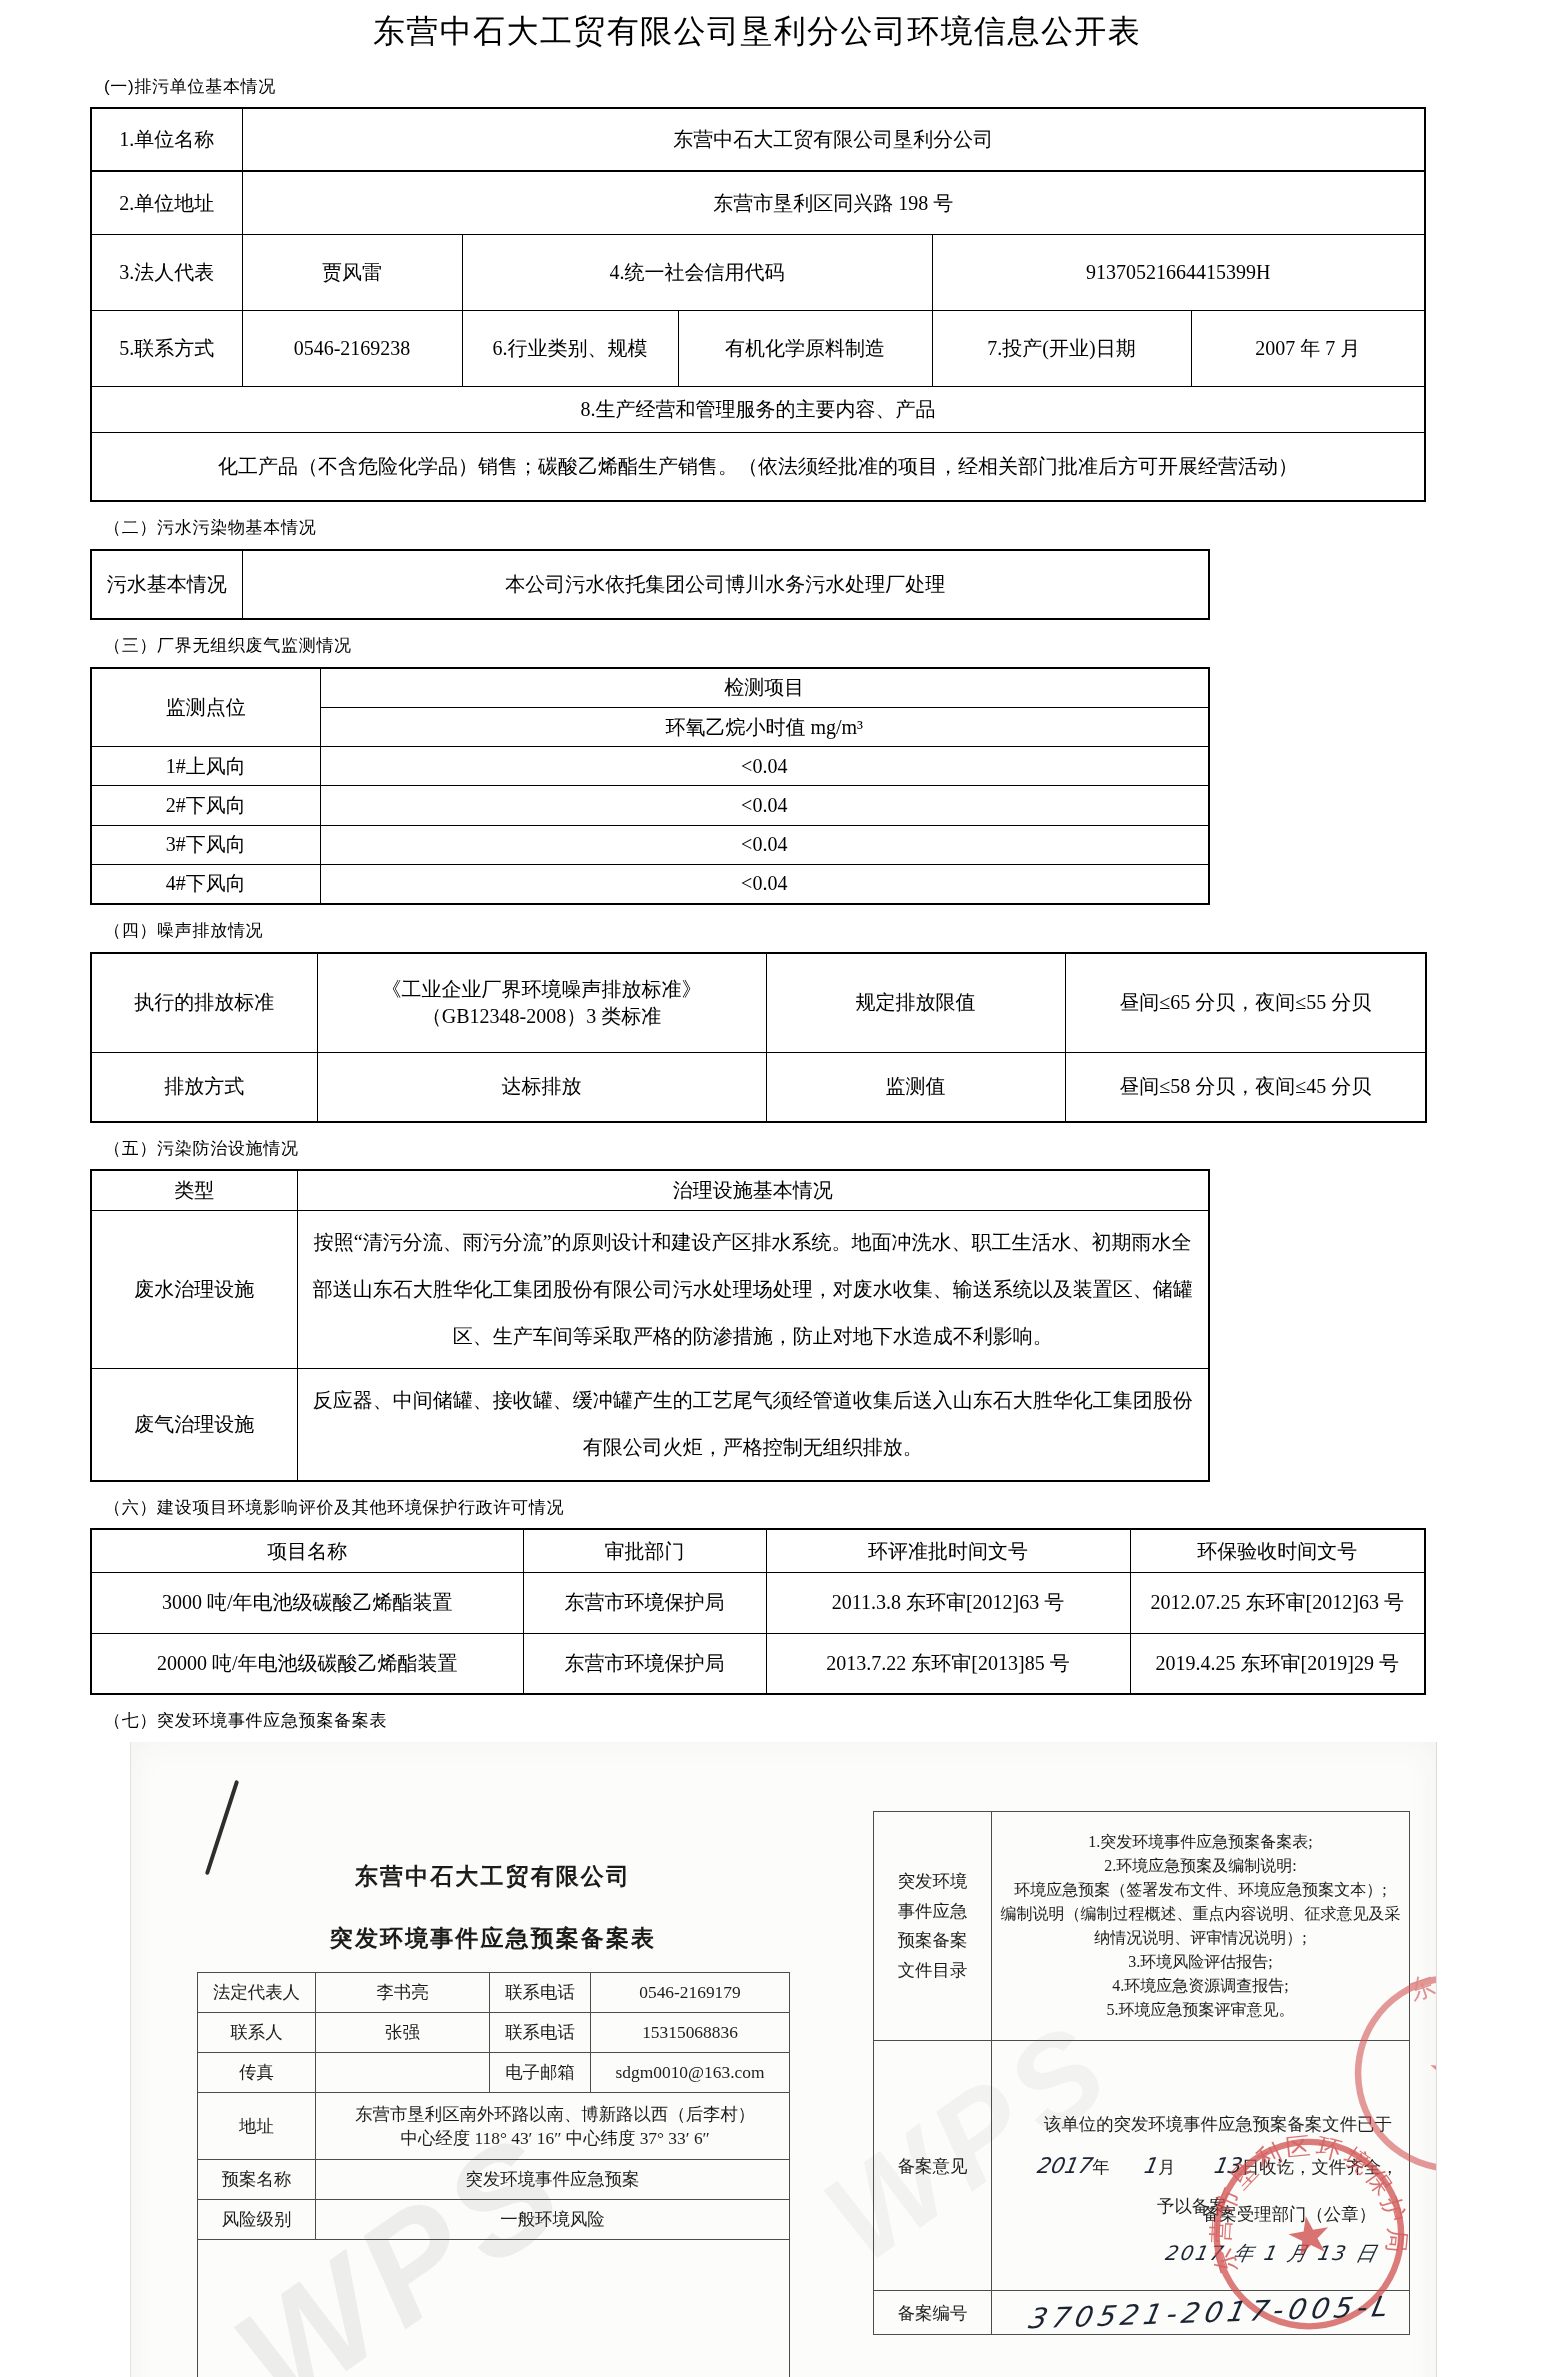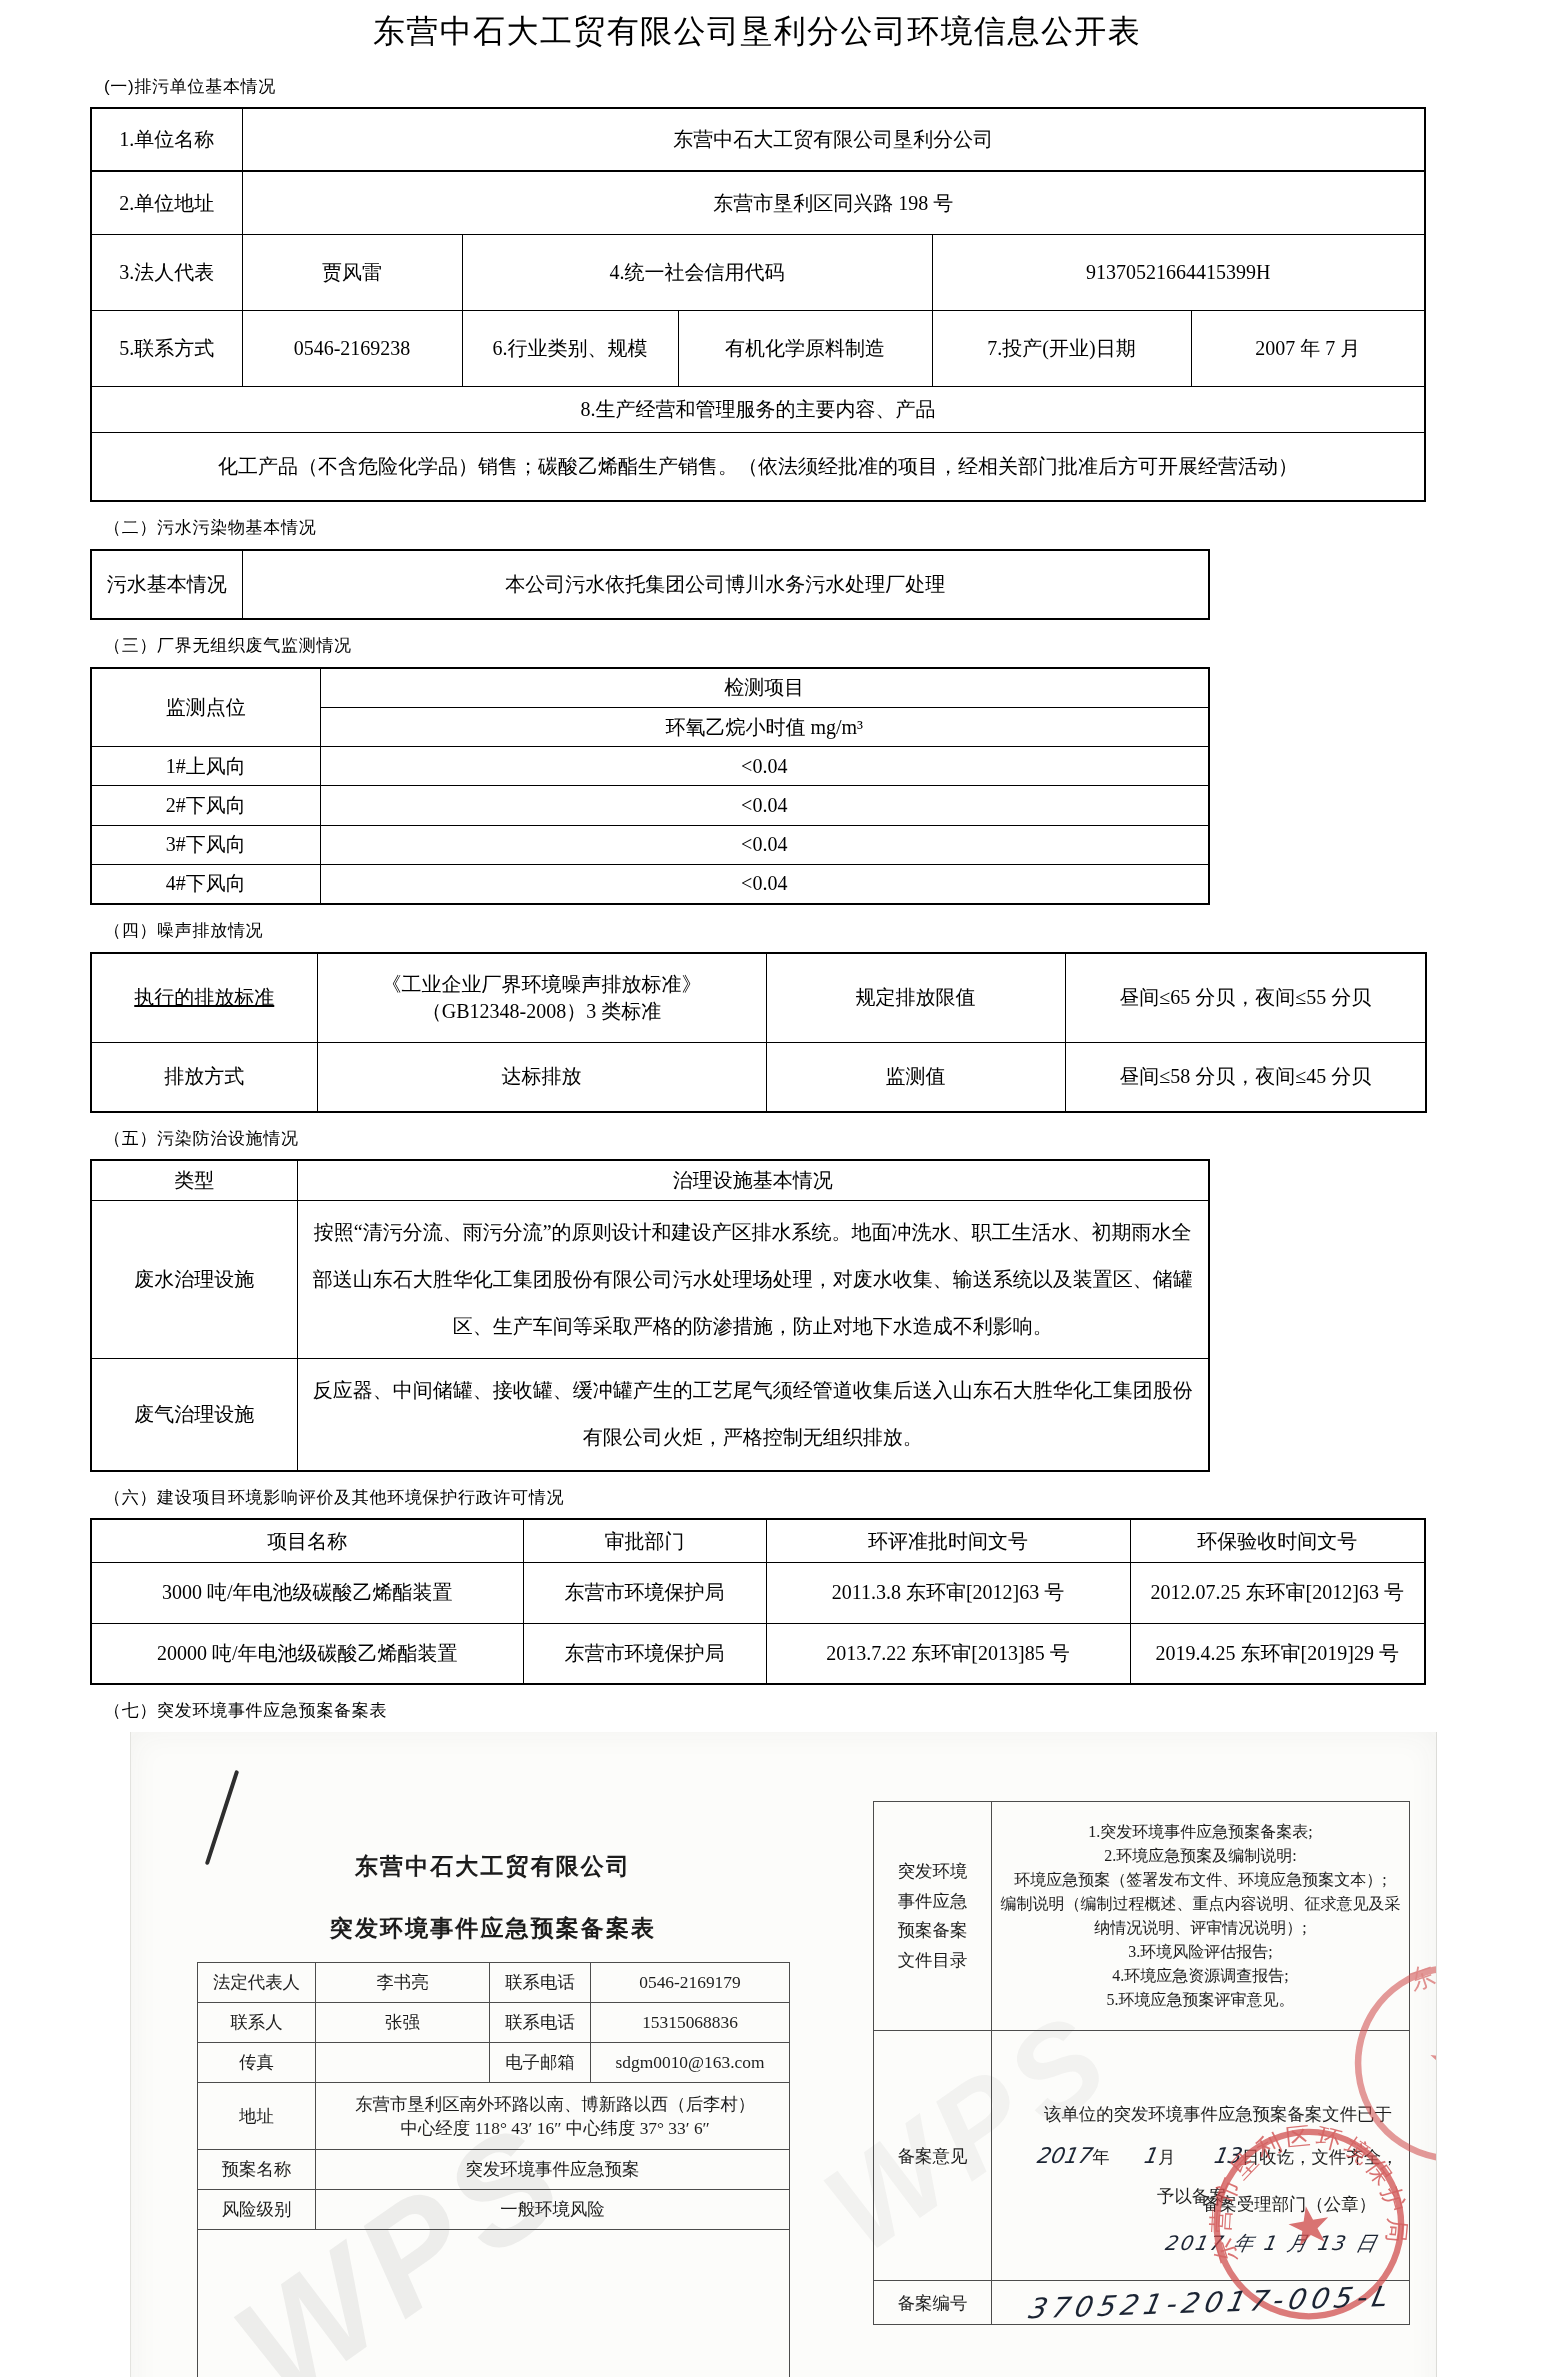--- a/index.html
+++ b/index.html
@@ -8,21 +8,21 @@
 
   .doc-title{font-family:"Liberation Sans",sans-serif;font-weight:normal;font-size:32px;text-align:center;margin:2.8px 0 21px 0;letter-spacing:1.4px;}
   .sec-heading{font-family:"Liberation Sans",sans-serif;font-weight:normal;font-size:17px;margin:14px 0 9.7px 14px;letter-spacing:0.7px;}
 
   table.doc{border-collapse:collapse;width:1120px;table-layout:fixed;border:2.1px solid #000;}
   table.doc td{border:1.4px solid #000;font-size:20px;padding:5.6px 8.3px;text-align:center;vertical-align:middle;box-sizing:border-box;font-family:"Liberation Serif",serif;word-break:break-all;}
   td.tl{text-align:left;}
   td.ind{padding-left:59px;text-align:left;}
   td.ind2{padding-left:31px;text-align:left;}
   .h90{height:63px;} .h110{height:76px;} .h66{height:46px;} .h100{height:69px;}
-  .h55{height:38px;} .h130{height:90px;text-decoration:underline;} .h62{height:43px;} .h88{height:61px;}
+  .h55{height:38px;} .h130{height:100px;} .h62{height:43px;} .h88{height:61px;}
   .lh-wide{line-height:2.35;}
 
   
   .scan{position:relative;margin:8.3px 0 0 40px;width:1305px;height:830px;background:#fcfcfa;
         border-bottom:3.5px solid #151515;border-right:1.4px solid #dcdcd8;border-left:0.7px solid #e3e3df;
         overflow:hidden;font-family:"Liberation Serif",serif;color:#1c1c1c;
         box-shadow:inset 0 0 31px rgba(60,60,50,0.05);}
   .pen-slash{position:absolute;left:89px;top:36px;width:3.5px;height:99px;background:#2e2e2e;transform:rotate(18deg);border-radius:2.1px;}
   .wm{position:absolute;font-family:"Liberation Sans",sans-serif;font-weight:bold;font-style:italic;
       font-size:146px;color:rgba(110,110,110,0.10);transform:rotate(-35deg);letter-spacing:9.7px;pointer-events:none;}

